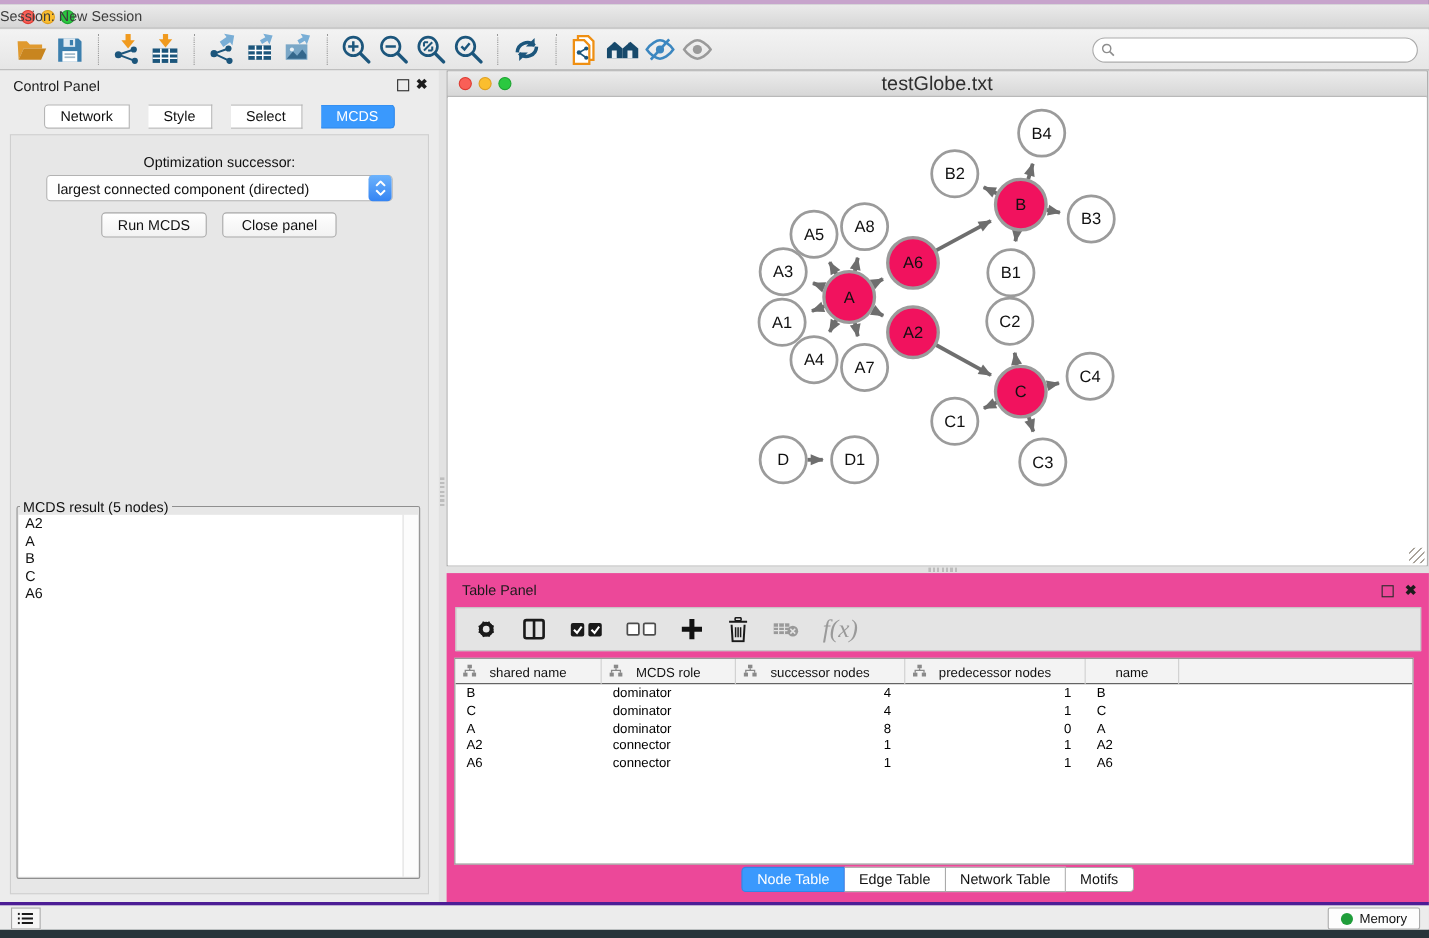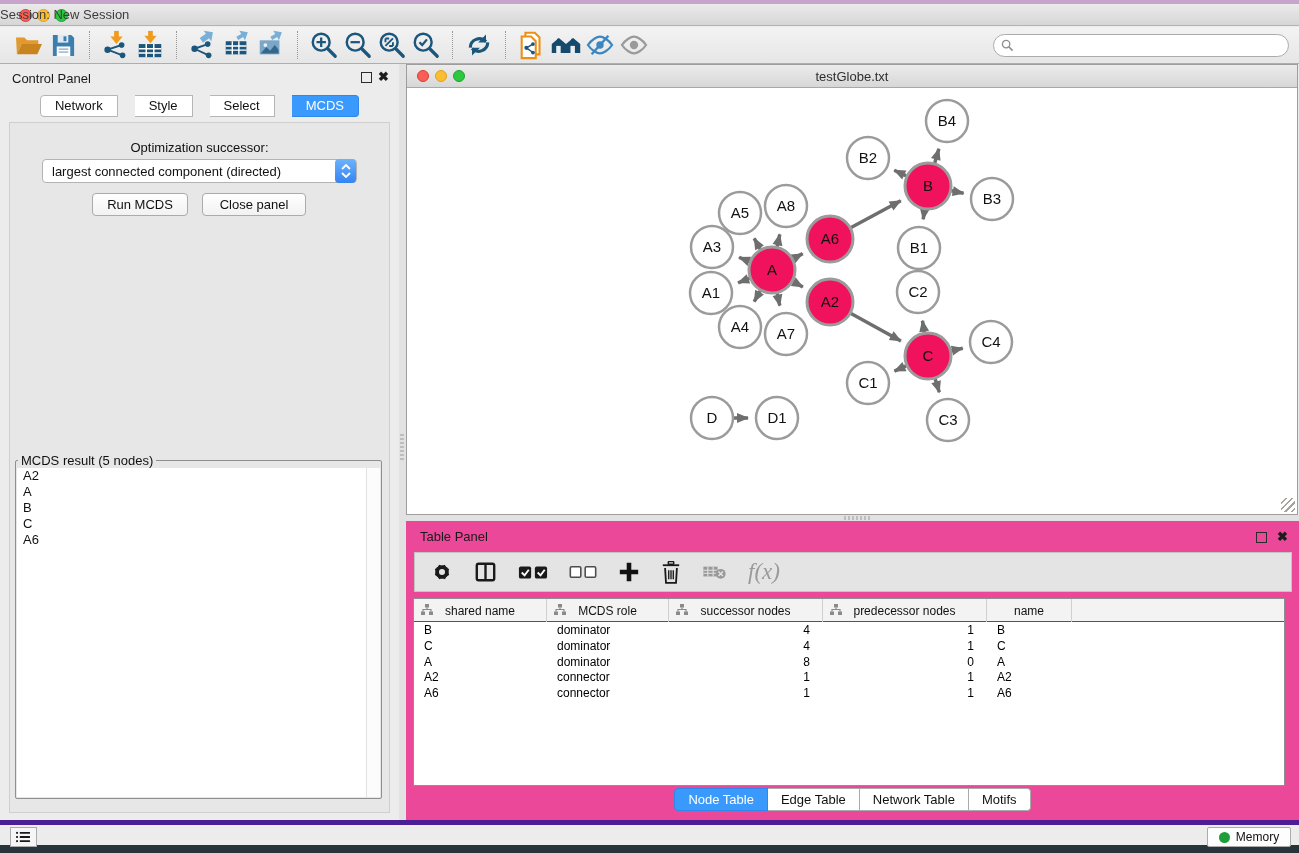--- a/index.html
+++ b/index.html
@@ -67,21 +67,21 @@
   #v-grip { position:absolute; top:370px; left:1px; width:4px; height:26px;
     background:repeating-linear-gradient(#bdbdbd 0 2px, #e2e2e2 2px 4px); }
 
   
   #net-window { position:absolute; top:60px; left:406px; right:1px; height:451px;
     background:#fff; border:1px solid #9d9d9d; }
   #net-titlebar { position:absolute; top:0; left:0; right:0; height:23px;
     background:linear-gradient(#ececec,#d7d7d7); border-bottom:1px solid #a8a8a8; }
   #net-titlebar .traffic { top:5px; width:12px; height:12px; }
   #net-title { position:absolute; top:0; left:0; right:0; height:23px; line-height:23px;
-    text-align:center; font-size:13px; color:#2e2e2e; }
+    text-align:center; font-size:18px; color:#2e2e2e; }
   #net-canvas { position:absolute; top:24px; left:0; right:0; bottom:0; background:#fff; }
   #graph-svg text { font-family:"Liberation Sans",sans-serif; font-size:15px; fill:#111; }
   #net-resize-grip { position:absolute; right:2px; bottom:2px; width:14px; height:14px;
     background:repeating-linear-gradient(135deg, transparent 0 3px, #a9a39b 3px 4.5px); }
 
   
   #h-divider { position:absolute; left:406px; right:0; top:511px; height:6px; background:#e2e2e2; }
   #h-grip { position:absolute; left:438px; top:1px; width:26px; height:4px;
     background:repeating-linear-gradient(90deg,#bdbdbd 0 2px, #e2e2e2 2px 4px); }
 
@@ -104,21 +104,21 @@
   .td.right { padding-right:13px; text-align:right; }
   #tp-tabs { position:absolute; left:0; right:0; bottom:9px; height:23px; display:flex; justify-content:center; }
   .tp-tab { height:23px; padding:0 13px; background:#fff; border:1px solid #aaa; border-left:none;
     font-size:13px; line-height:21px; color:#111; }
   .tp-tab:first-child { border-left:1px solid #aaa; border-radius:4px 0 0 4px; }
   .tp-tab:last-child { border-radius:0 4px 4px 0; }
   .tp-tab.active { background:#3a99fd; border-color:#2f87e8; color:#fff; }
 
   
   #status-bar { position:absolute; left:0; right:0; bottom:0; height:25px; background:#ececec;
-    border-top:5px solid #4c1d95; }
+    border-top:3px solid #4c1d95; }
   #list-btn { position:absolute; left:10px; top:2px; width:27px; height:20px; background:#f6f6f6;
     border:1px solid #ababab; display:flex; align-items:center; justify-content:center; }
   #memory-btn { position:absolute; right:8px; top:2px; width:84px; height:20px; background:#fdfdfd;
     border:1px solid #ababab; border-radius:2px; display:flex; align-items:center; justify-content:center; gap:6px;
     font-size:12px; color:#111; }
   #memory-dot { width:11px; height:11px; border-radius:50%; background:#1f9d3a; }
 </style>
 </head>
 <body>
 

